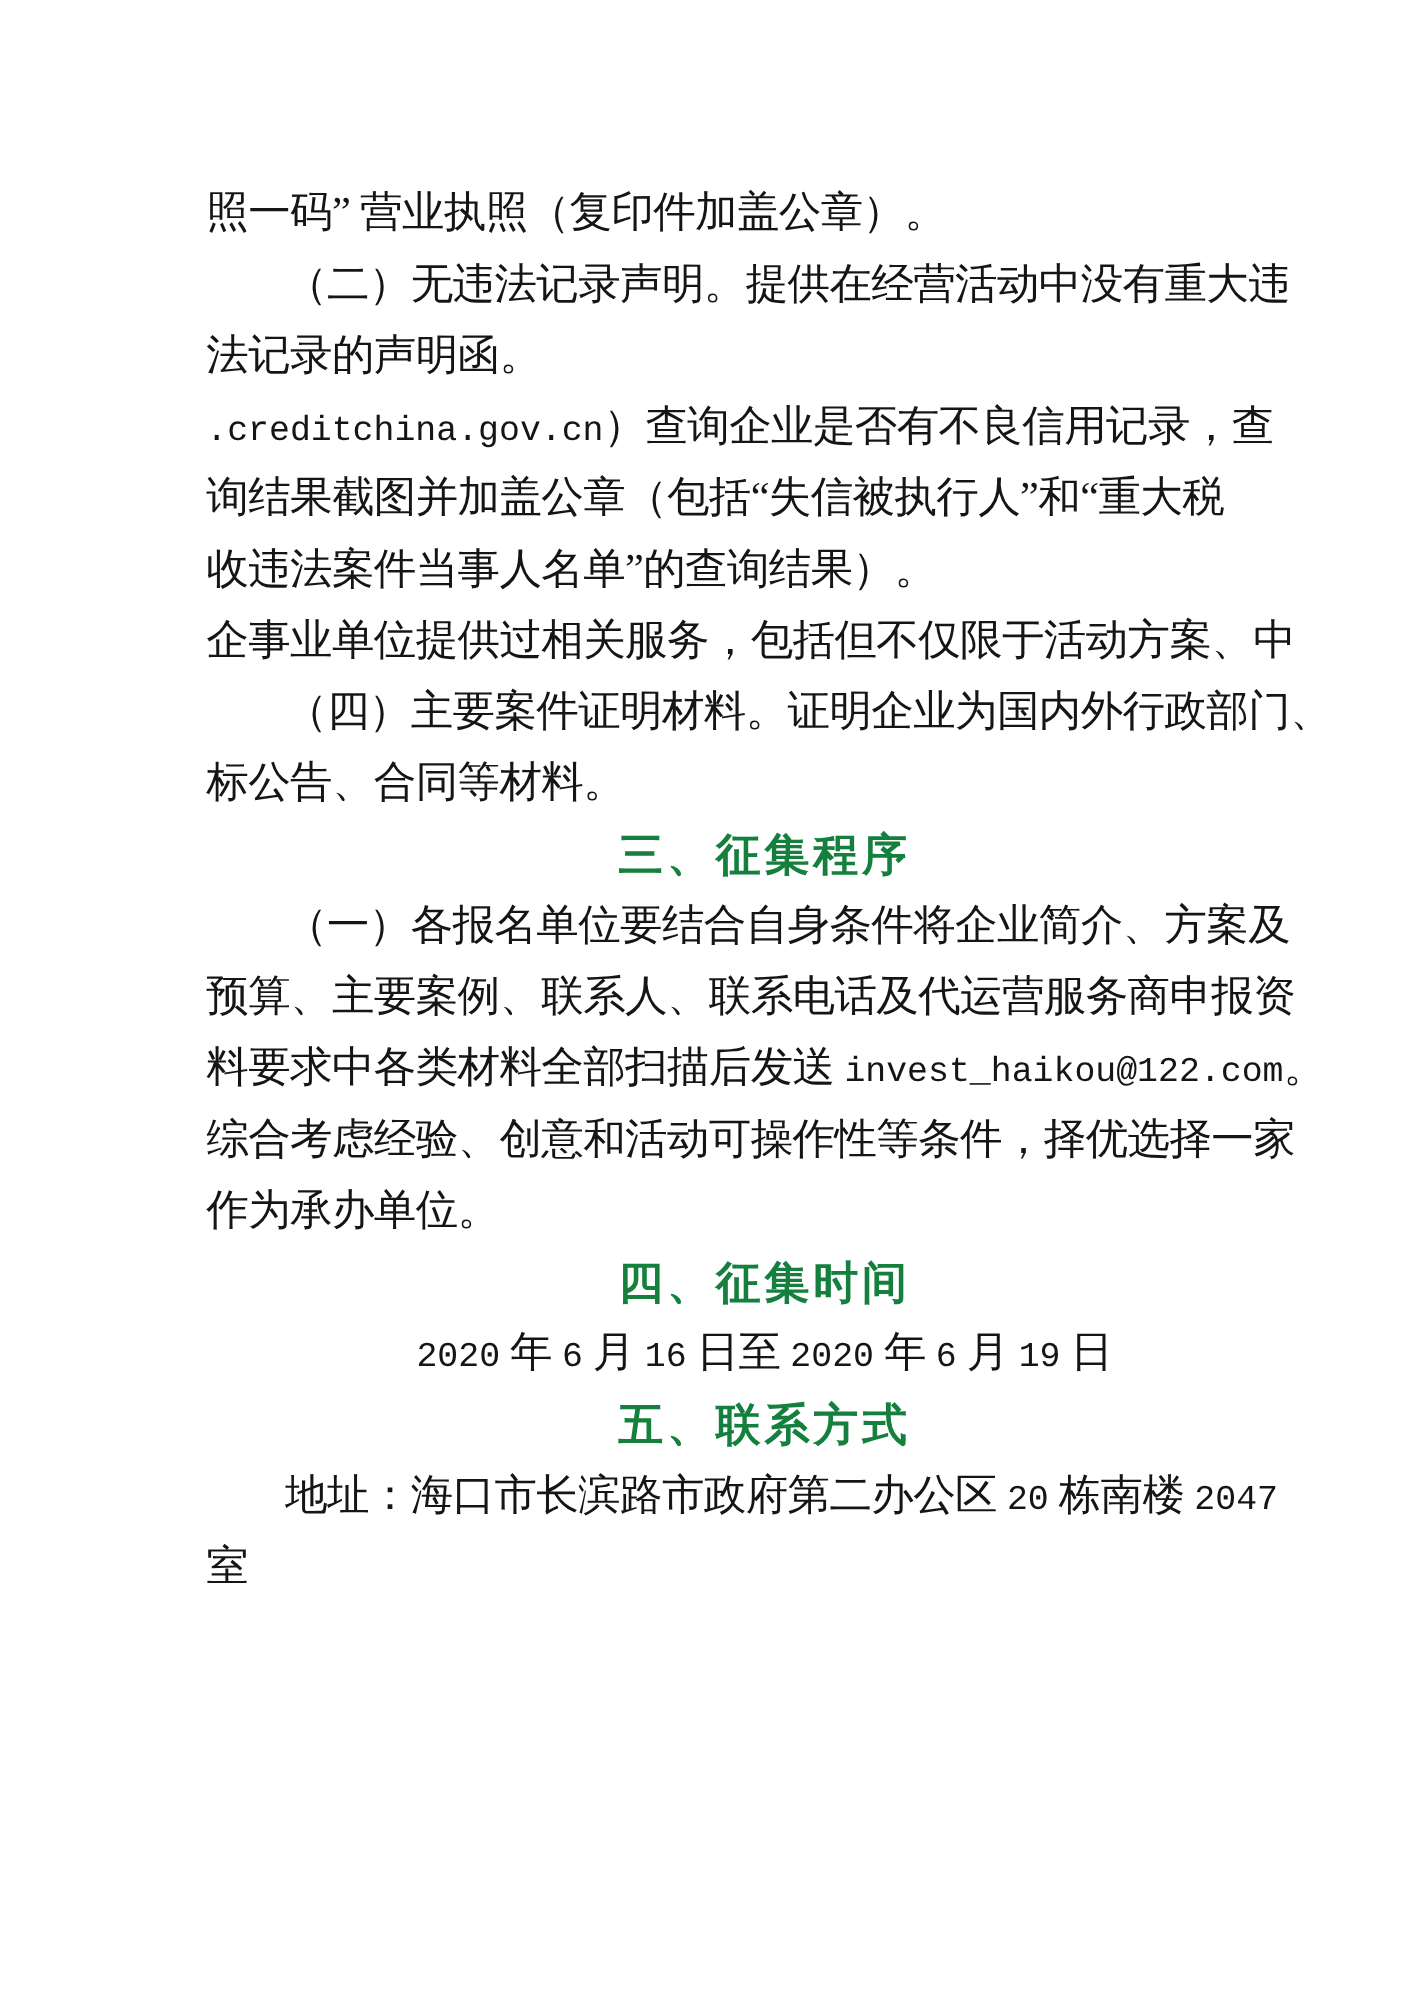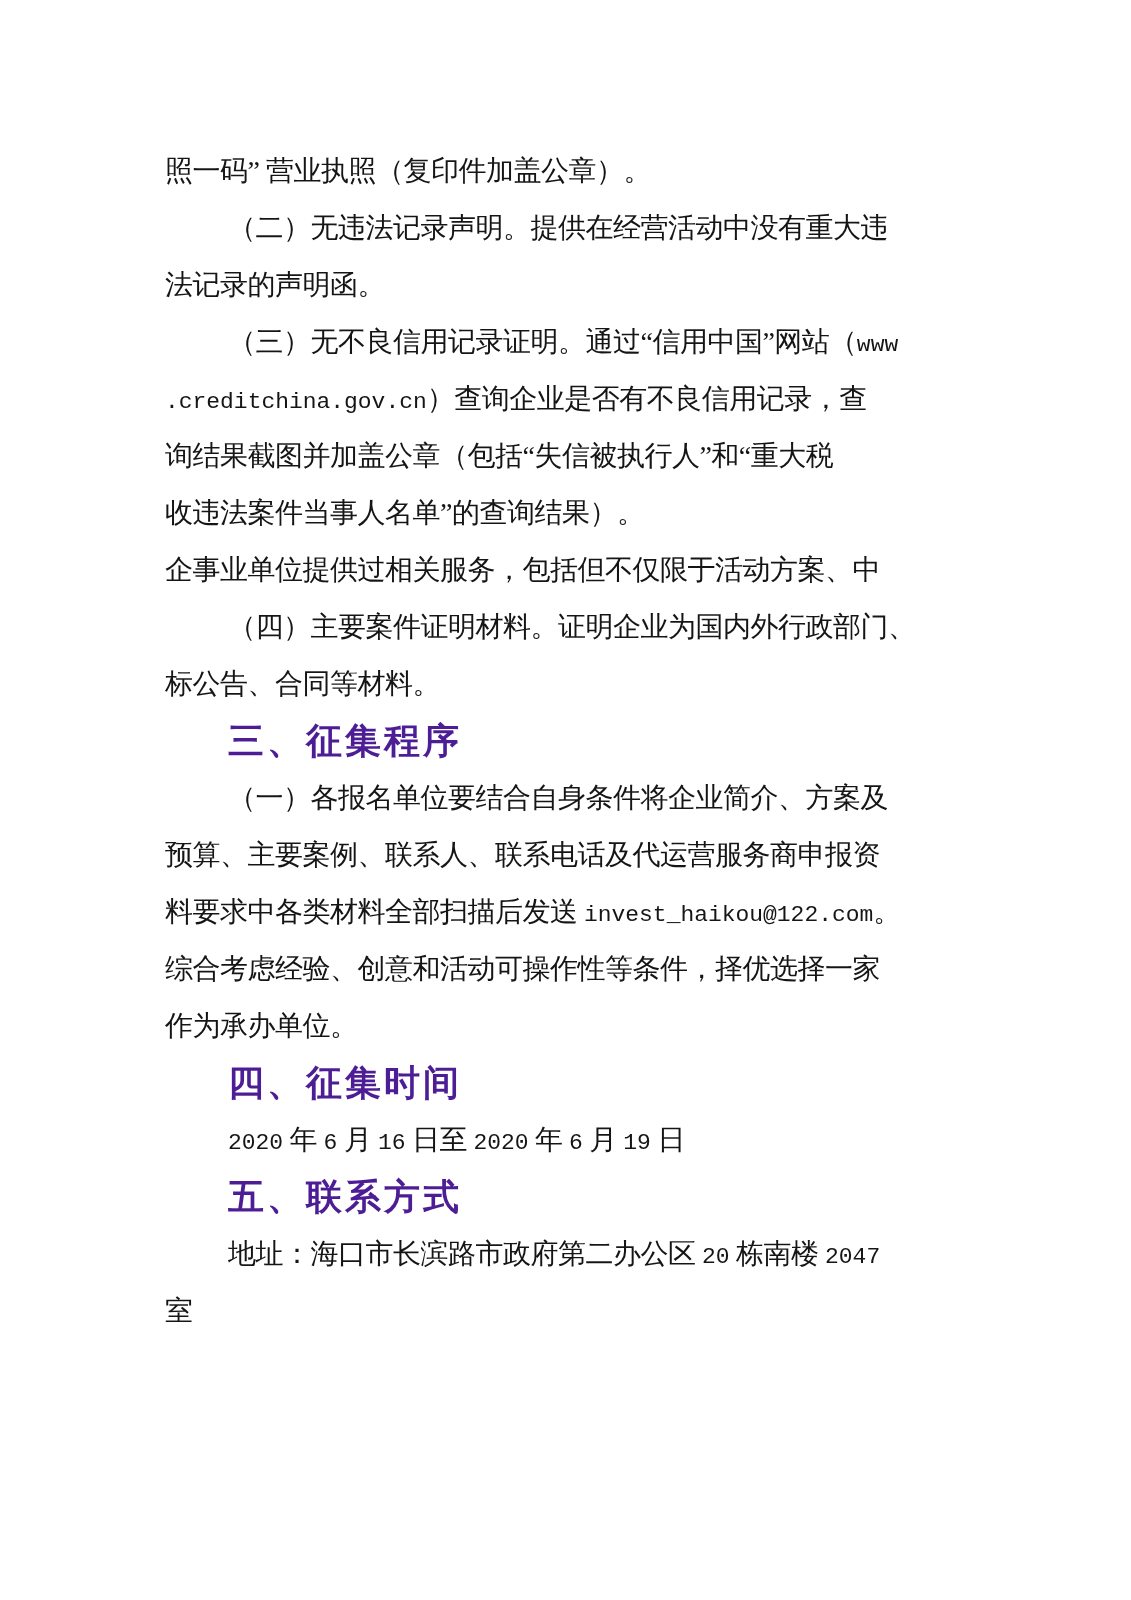--- a/index.html
+++ b/index.html
@@ -18,49 +18,49 @@
     position: absolute;
     top: 142px;
     left: 165px;
     width: 830px;
     color: #151515;
     font-family: "Liberation Serif", "DejaVu Serif", serif;
   }
   .line {
     height: 57px;
     line-height: 57px;
-    font-size: 28px;
+    font-size: 34px;
     letter-spacing: -0.5px;
     white-space: nowrap;
   }
   .line.indent {
     padding-left: 63px;
+    text-align: center;
   }
   .line.heading {
     font-family: "Liberation Sans", "DejaVu Sans", sans-serif;
     font-weight: bold;
     font-size: 36px;
     letter-spacing: 3px;
-    color: #4c1d95;
+    color: #15803d;
   }
   .latin {
     font-family: "Liberation Mono", "DejaVu Sans Mono", monospace;
     font-size: 0.82em;
     letter-spacing: 0;
   }
 </style>
 </head>
 <body>
 
 <div class="page">
   <div class="doc">
       <div class="line">照一码” 营业执照（复印件加盖公章）。</div>
       <div class="line indent">（二）无违法记录声明。提供在经营活动中没有重大违</div>
       <div class="line">法记录的声明函。</div>
-      <div class="line indent">（三）无不良信用记录证明。通过“信用中国”网站（<span class="latin">www</span></div>
       <div class="line"><span class="latin">.creditchina.gov.cn</span>）查询企业是否有不良信用记录，查</div>
       <div class="line">询结果截图并加盖公章（包括“失信被执行人”和“重大税</div>
       <div class="line">收违法案件当事人名单”的查询结果）。</div>
       <div class="line">企事业单位提供过相关服务，包括但不仅限于活动方案、中</div>
       <div class="line indent">（四）主要案件证明材料。证明企业为国内外行政部门、</div>
       <div class="line">标公告、合同等材料。</div>
       <div class="line heading indent">三、征集程序</div>
       <div class="line indent">（一）各报名单位要结合自身条件将企业简介、方案及</div>
       <div class="line">预算、主要案例、联系人、联系电话及代运营服务商申报资</div>
       <div class="line">料要求中各类材料全部扫描后发送 <span class="latin">invest_haikou@122.com</span>。</div>

